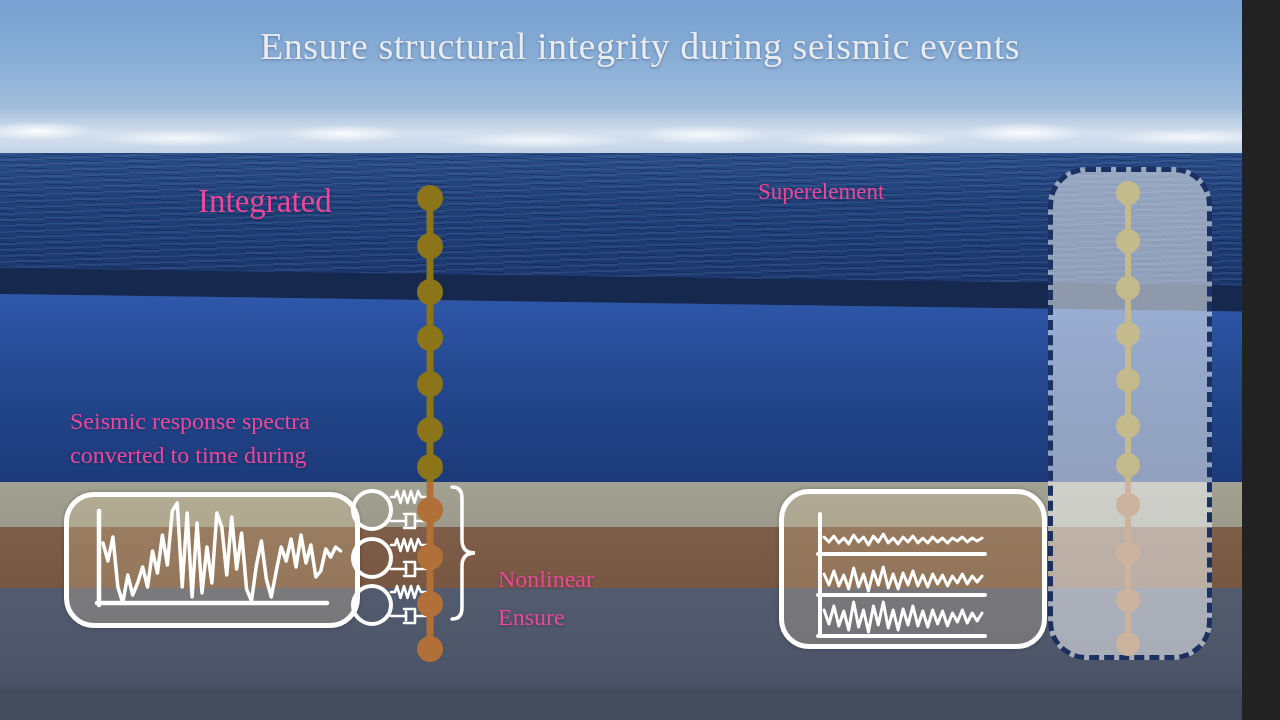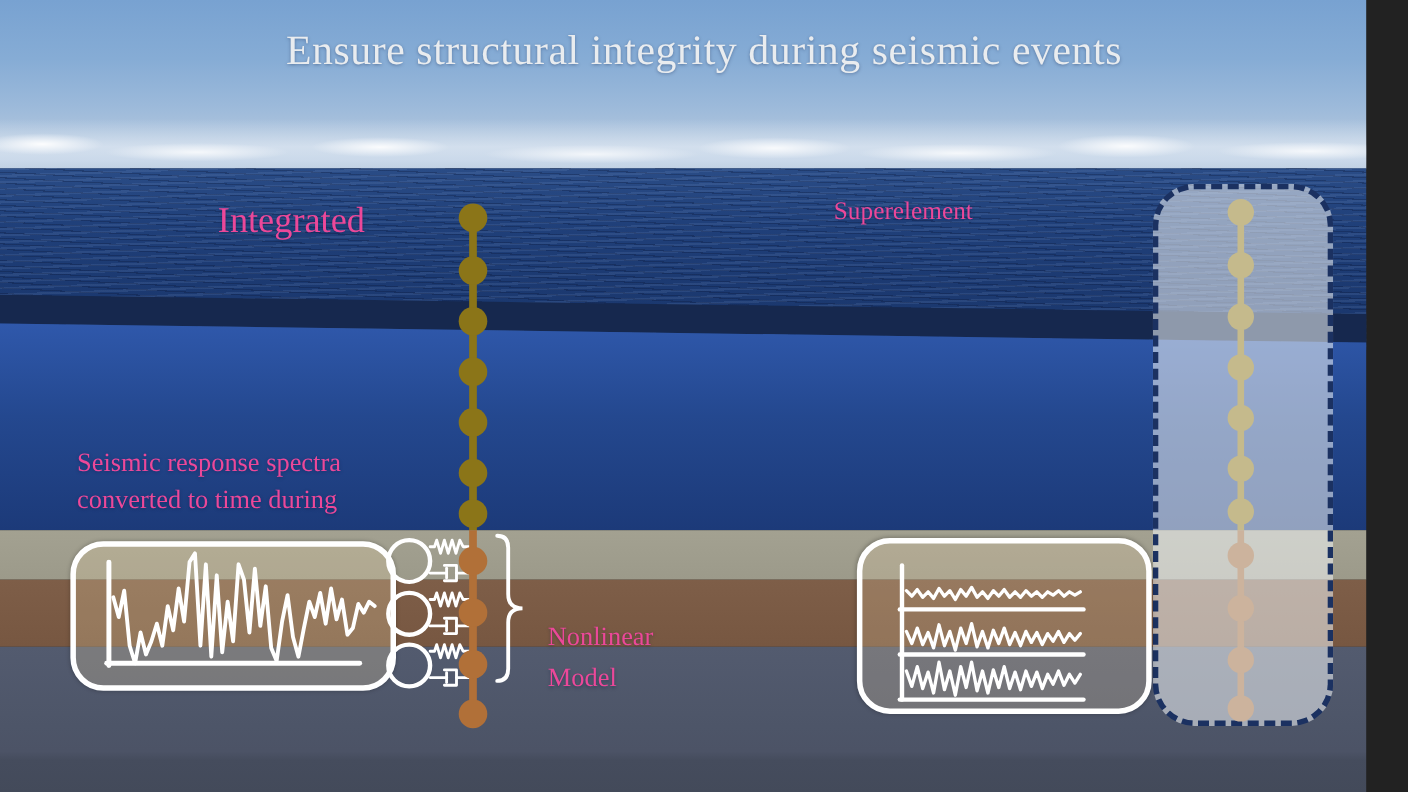--- a/index.html
+++ b/index.html
@@ -162,16 +162,16 @@
   <div class="txt heading-sup">Superelement</div>
 
   <div class="txt caption caption-int">
     <div style="position:static">Seismic response spectra</div>
     <div style="position:static">converted to time during</div>
   </div>
 
 
   <div class="txt brace-label">
     <div style="position:static">Nonlinear</div>
-    <div style="position:static">Model</div>
+    <div style="position:static">Ensure</div>
   </div>
 
 </div>
 
 </body></html>

